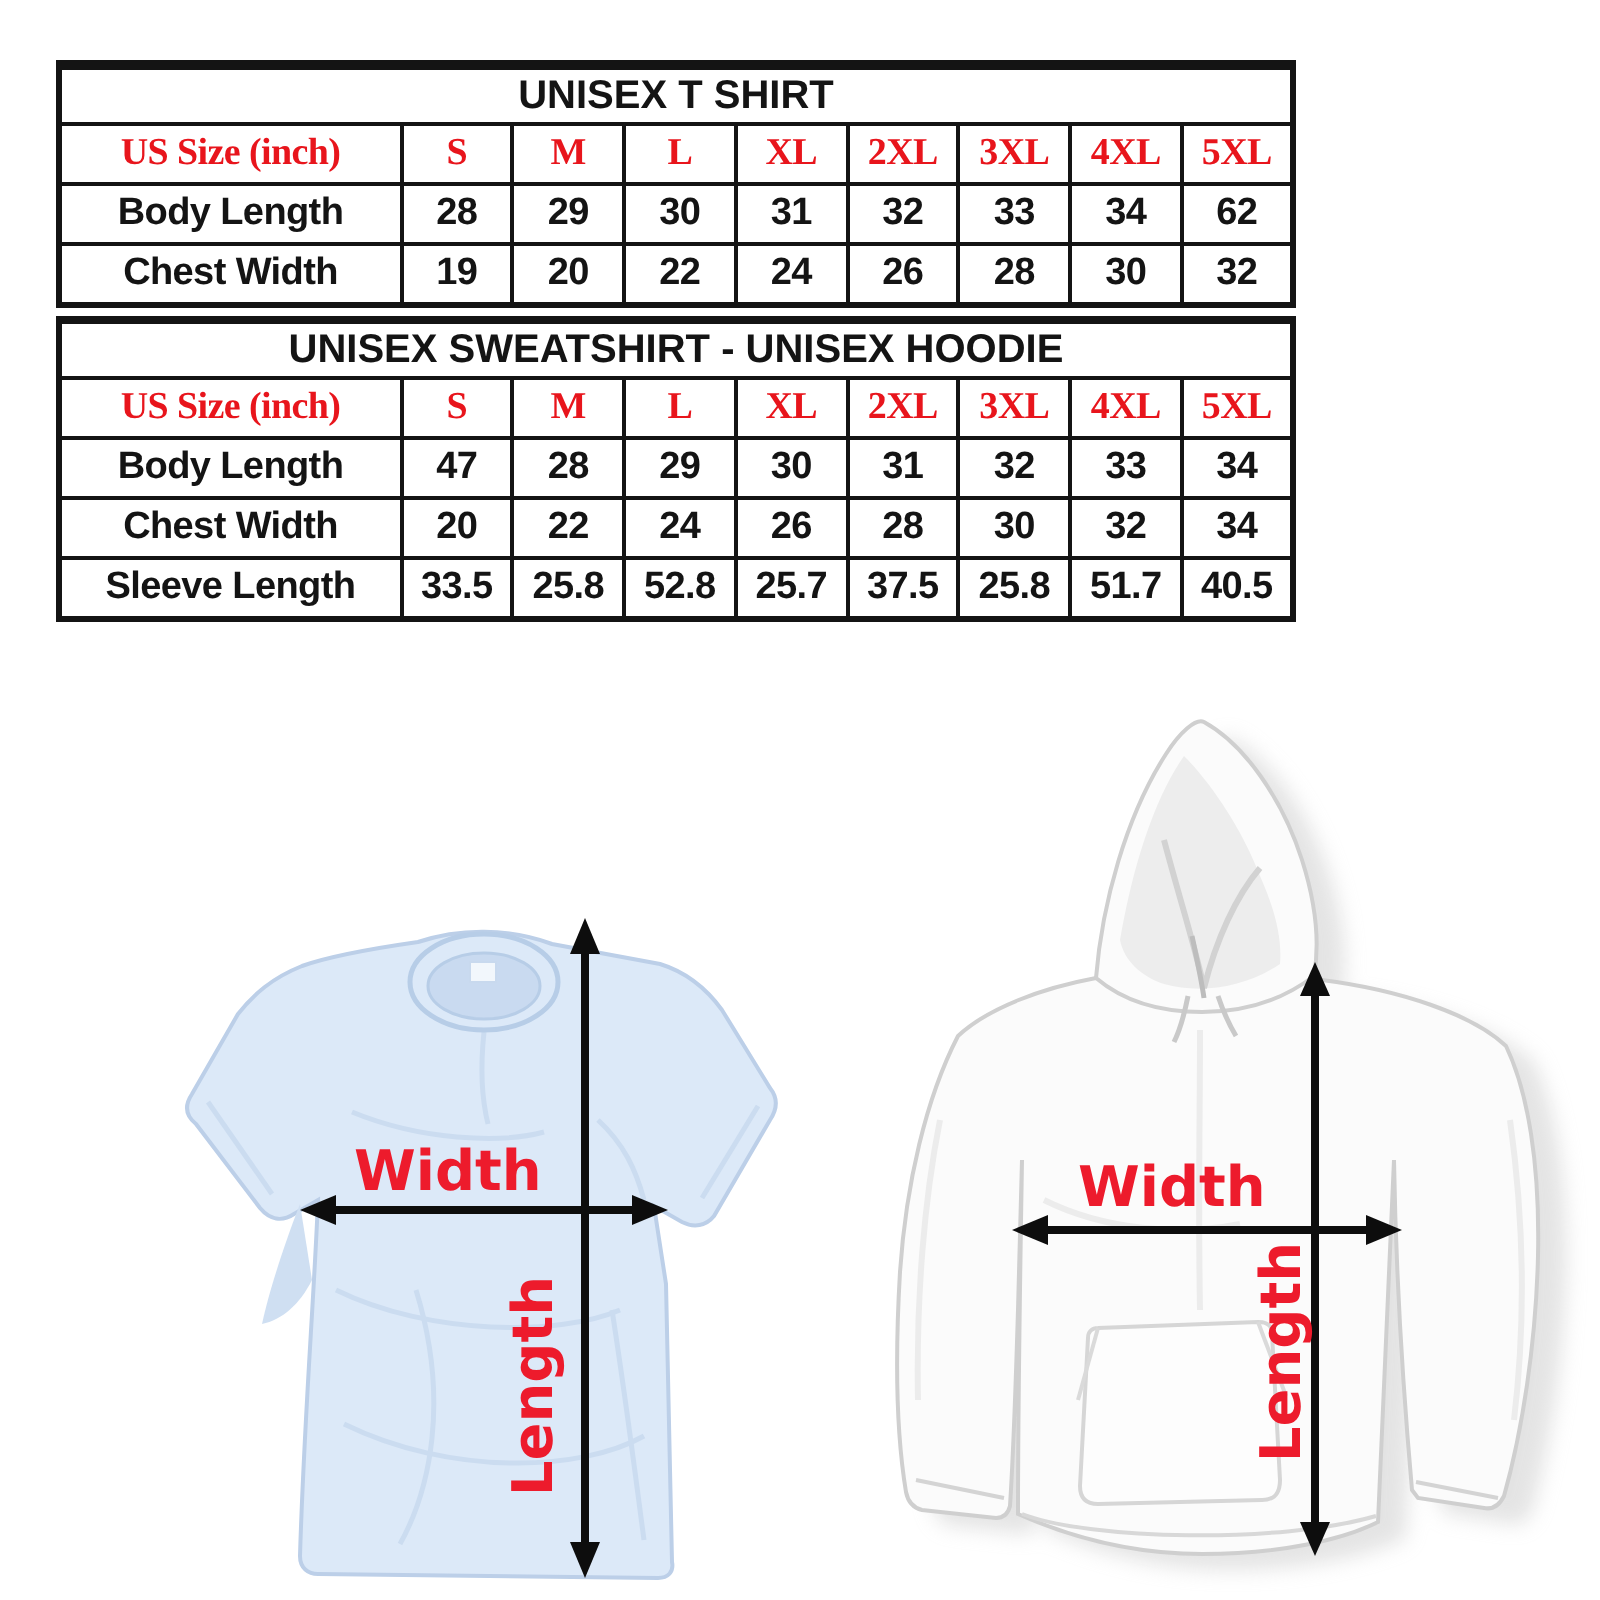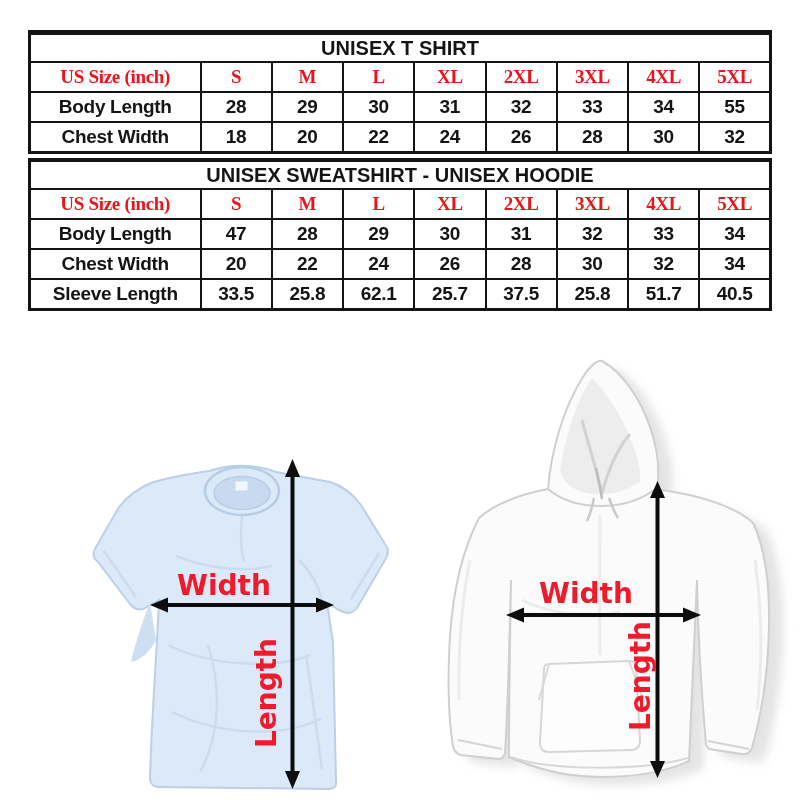--- a/index.html
+++ b/index.html
@@ -2,21 +2,21 @@
 <html style="--table-red: #e8151c; --label-red: #ed1b2c; --tshirt-blue: #dce9f8; --hoodie-white: #fbfbfb; --arrow-black: #0d0d0d;"><head>
 <meta charset="utf-8">
 <style>
   html,body{margin:0;padding:0;background:#ffffff;}
   .page{
     position:relative;width:800px;height:800px;background:#ffffff;overflow:hidden;
     font-family:"Liberation Sans",sans-serif;
   }
   .tables-wrap{position:absolute;left:0;top:0;width:800px;}
   table.size-table{
-    border-collapse:collapse;table-layout:fixed;width:744px;margin-left:28px;background:#fff;
+    border-collapse:collapse;table-layout:fixed;width:620px;margin-left:28px;background:#fff;
     border:3px solid #141414;
   }
   table.size-table.t1{margin-top:30px;border-top-width:5px;}
   table.size-table.t2{margin-top:4px;border-top-width:4px;}
   .size-table td{
     border:2px solid #141414;text-align:center;vertical-align:middle;
     height:28px;padding:0 2px;box-sizing:content-box;
     font-weight:700;font-size:19px;letter-spacing:-0.3px;color:#141414;
     font-family:"Liberation Sans",sans-serif;white-space:nowrap;overflow:hidden;
   }
@@ -58,25 +58,25 @@
           </tr>
           <tr class="data-row">
             <td>Body Length</td>
             <td>28</td>
             <td>29</td>
             <td>30</td>
             <td>31</td>
             <td>32</td>
             <td>33</td>
             <td>34</td>
-            <td>55</td>
+            <td>62</td>
           </tr>
           <tr class="data-row">
             <td>Chest Width</td>
-            <td>18</td>
+            <td>19</td>
             <td>20</td>
             <td>22</td>
             <td>24</td>
             <td>26</td>
             <td>28</td>
             <td>30</td>
             <td>32</td>
           </tr>
         </tbody>
     </table>
@@ -119,21 +119,21 @@
             <td>26</td>
             <td>28</td>
             <td>30</td>
             <td>32</td>
             <td>34</td>
           </tr>
           <tr class="data-row">
             <td>Sleeve Length</td>
             <td>33.5</td>
             <td>25.8</td>
-            <td>62.1</td>
+            <td>52.8</td>
             <td>25.7</td>
             <td>37.5</td>
             <td>25.8</td>
             <td>51.7</td>
             <td>40.5</td>
           </tr>
         </tbody>
     </table>
   </div>
 

